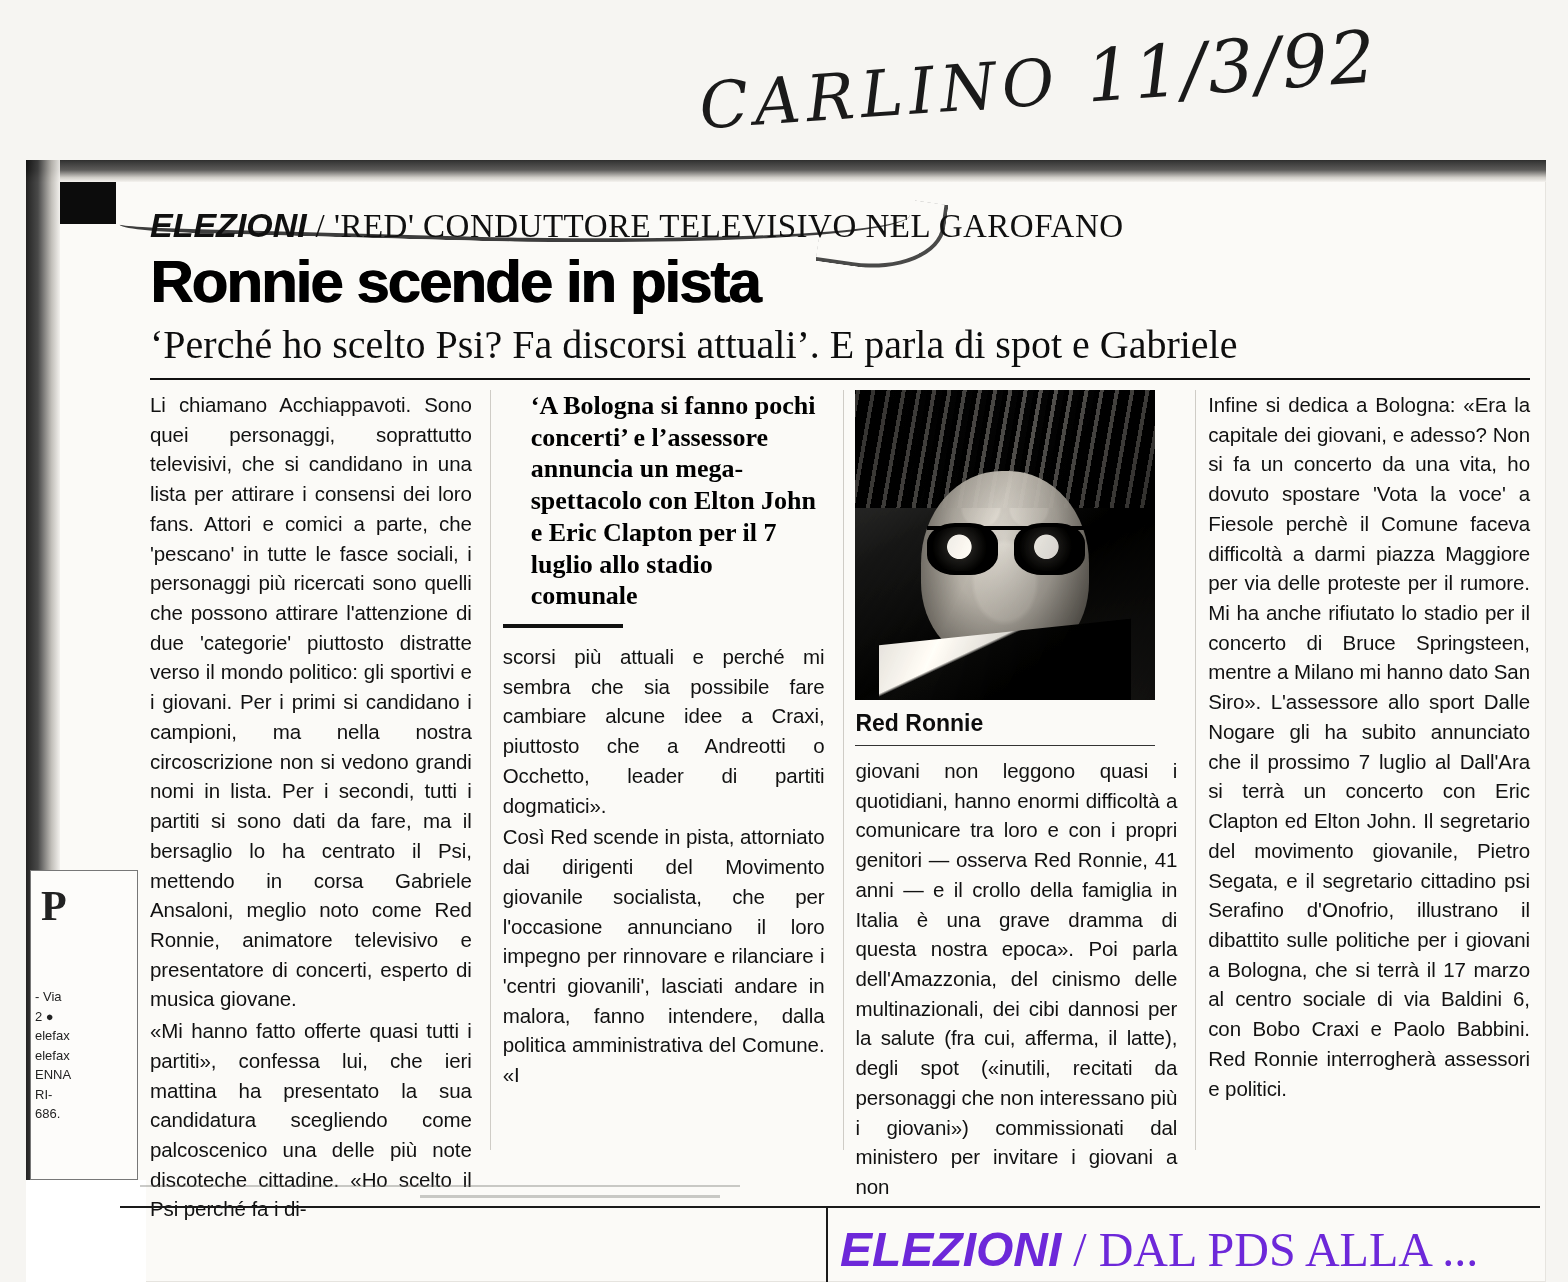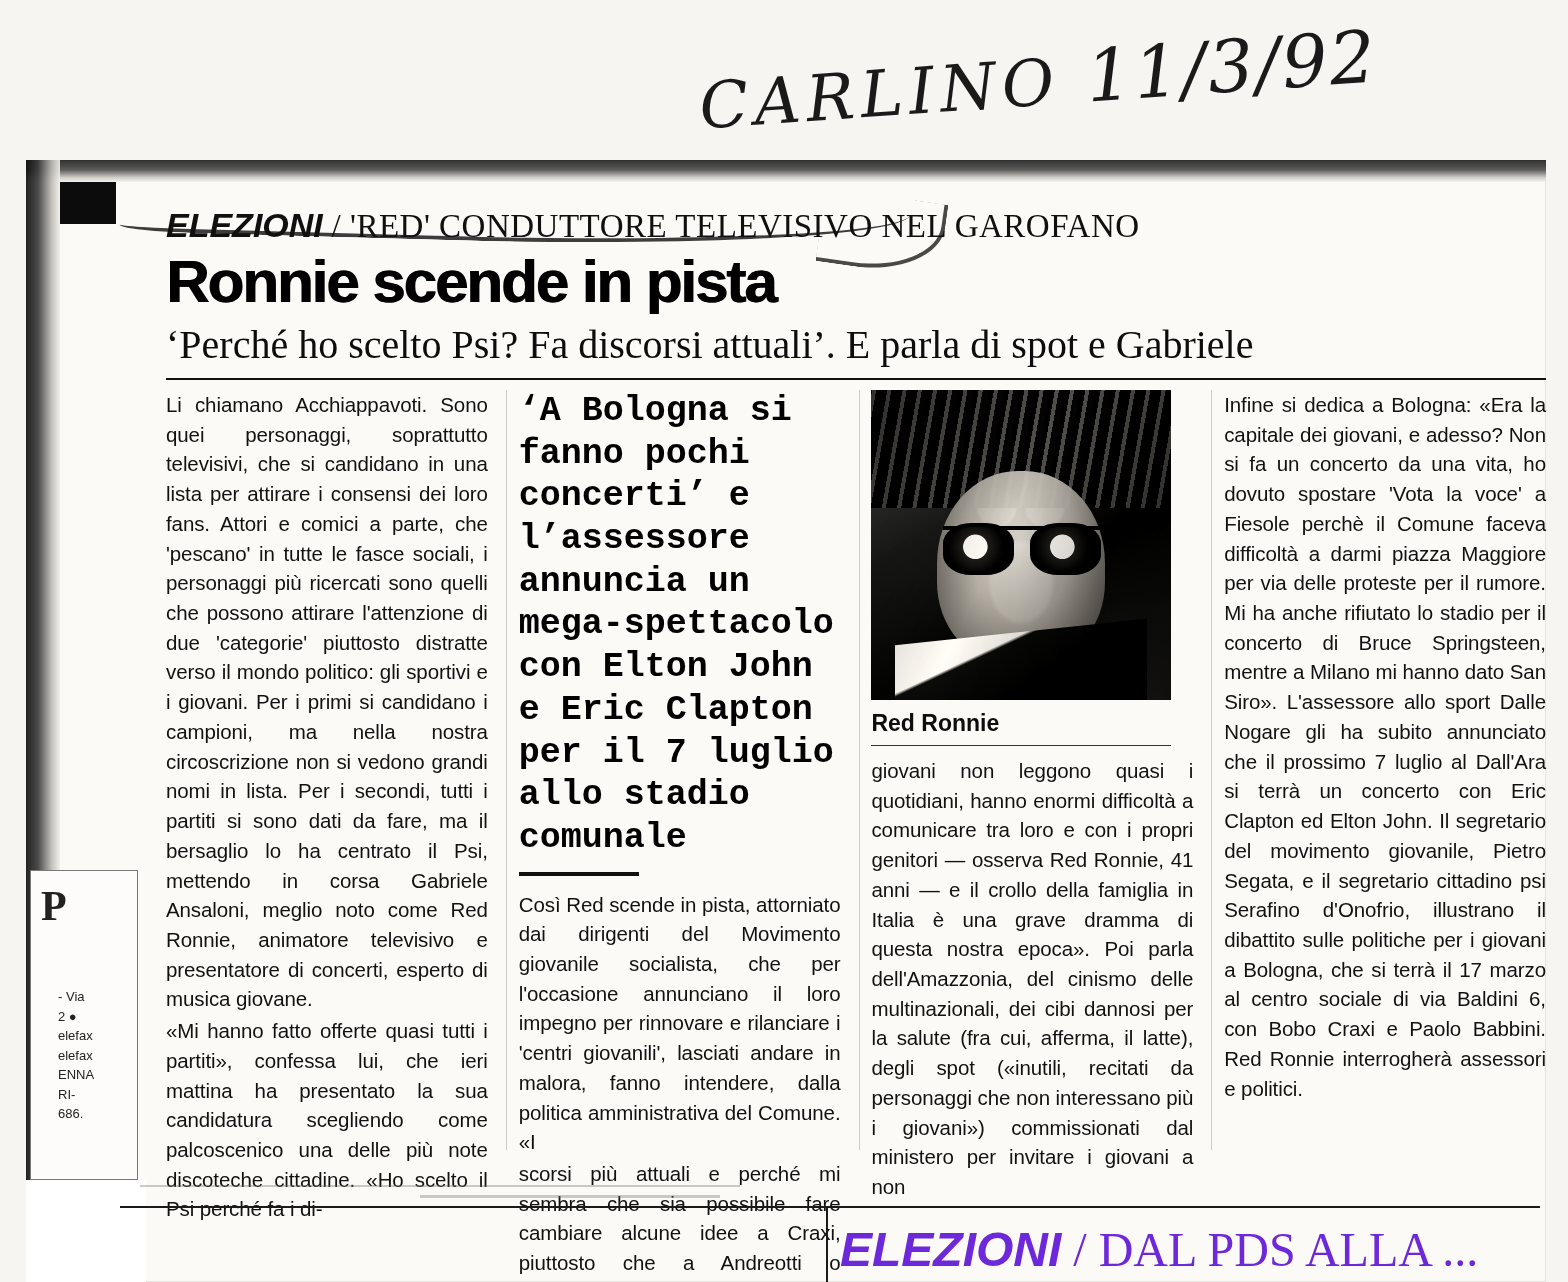--- a/index.html
+++ b/index.html
@@ -108,21 +108,21 @@
     border-bottom: 4px solid #1d1d1d;
     border-radius: 0 0 70% 0;
     transform: rotate(8deg);
     opacity: .8;
     pointer-events: none;
   }
 
   
   #article {
     position: absolute;
-    left: 166px;
+    left: 150px;
     top: 206px;
     width: 1380px;
     height: 1000px;
   }
 
   .kicker {
     font-family: "Liberation Serif", serif;
     font-size: 33px;
     letter-spacing: .5px;
     color: #101010;
@@ -188,26 +188,27 @@
     font-family: "Liberation Sans", sans-serif;
     font-size: 20.5px;
     line-height: 1.45;
     color: #111;
     text-align: justify;
     letter-spacing: -0.1px;
   }
   .body-text p { margin: 0 0 2px 0; }
 
   .pull-quote {
-    font-family: Liberation Mono, monospace;
-    font-weight: bold;
-    font-size: 35px;
+    font-family: Liberation Serif, serif;
+    font-weight: bold;
+    font-size: 26px;
     line-height: 1.22;
     color: #000;
     margin-bottom: 10px;
+    margin-left: 28px;
   }
   .pull-rule {
     border-top: 4px solid #111;
     width: 120px;
     margin: 12px 0 14px 0;
   }
 
   #photo {
     width: 300px;
     height: 310px;
@@ -305,21 +306,21 @@
     box-sizing: border-box;
     overflow: hidden;
   }
   #scrap .logo {
     font-size: 42px;
     font-weight: bold;
     line-height: 1;
     margin: 8px 0 60px 6px;
     font-family: "Liberation Serif", serif;
   }
-  #scrap .line { white-space: nowrap; margin-left: 23px; }
+  #scrap .line { white-space: nowrap; }
 
   
   #next-strip {
     position: absolute;
     left: 840px;
     top: 1222px;
     width: 700px;
     font-family: "Liberation Serif", serif;
     font-size: 48px;
     color: #6d28d9;
@@ -390,22 +391,22 @@
           <p>«Mi hanno fatto offerte quasi tutti i partiti», confessa lui, che ieri mattina ha presentato la sua candidatura scegliendo come palcoscenico una delle più note discoteche cittadine. «Ho scelto il Psi perché fa i di-</p>
         </div>
       </div>
 
       <div class="vrule"></div>
 
       <div class="col col-2">
         <div class="pull-quote">‘A Bologna si fanno pochi concerti’ e l’assessore annuncia un mega-spettacolo con Elton John e Eric Clapton per il 7 luglio allo stadio comunale</div>
         <div class="pull-rule"></div>
         <div class="body-text">
+          <p>scorsi più attuali e perché mi sembra che sia possibile fare cambiare alcune idee a Craxi, piuttosto che a Andreotti o Occhetto, leader di partiti dogmatici».</p>
           <p>Così Red scende in pista, attorniato dai dirigenti del Movimento giovanile socialista, che per l'occasione annunciano il loro impegno per rinnovare e rilanciare i 'centri giovanili', lasciati andare in malora, fanno intendere, dalla politica amministrativa del Comune. «I</p>
-          <p>scorsi più attuali e perché mi sembra che sia possibile fare cambiare alcune idee a Craxi, piuttosto che a Andreotti o Occhetto, leader di partiti dogmatici».</p>
         </div>
       </div>
 
       <div class="vrule"></div>
 
       <div class="col col-3">
         <div id="photo">
           <div class="hair"></div>
           <div class="face"></div>
           <div class="glasses"></div>

